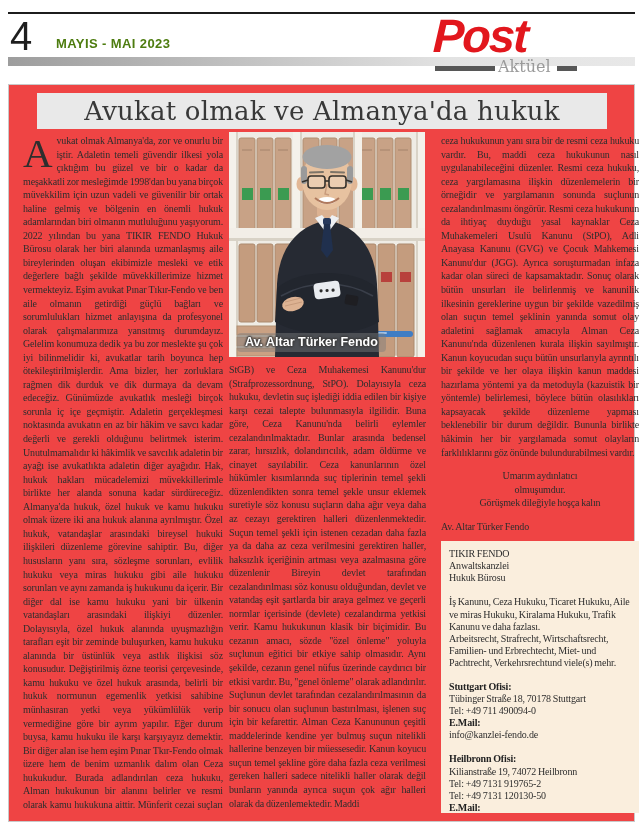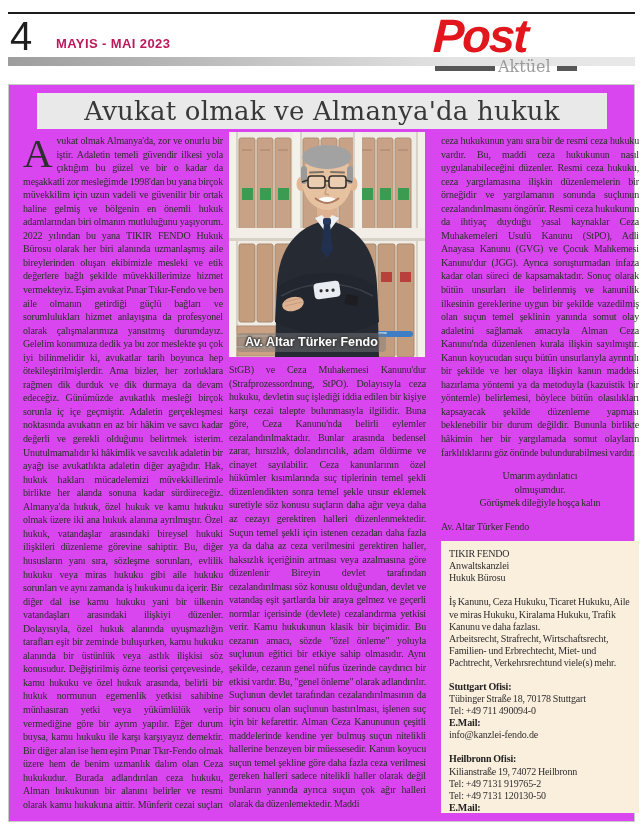--- a/index.html
+++ b/index.html
@@ -4,34 +4,34 @@
 <style>
   html,body{margin:0;padding:0;background:#ffffff;}
   .page{position:relative;width:643px;height:827px;background:#ffffff;overflow:hidden;
         font-family:"Liberation Serif",serif;color:#2f2f2f;}
 
   
   .top-rule{position:absolute;left:8px;top:12px;width:627px;height:2px;background:#1c1c1c;}
   .page-number{position:absolute;left:10px;top:16px;font-family:"Liberation Sans",sans-serif;
                font-size:40px;font-weight:400;color:#1e1e1e;line-height:1;}
   .issue-date{position:absolute;left:56px;top:36px;font-family:"Liberation Sans",sans-serif;
-              font-size:13px;font-weight:700;letter-spacing:.4px;color:#be185d;}
+              font-size:13px;font-weight:700;letter-spacing:.4px;color:#4d7c0f;}
   .header-bar{position:absolute;left:8px;top:57px;width:627px;height:9px;
               background:linear-gradient(to right,#9d9d9d,#e2e2e2 70%,#e8e8e8);}
   .logo{position:absolute;left:433px;top:14px;width:150px;height:62px;z-index:3;}
   .logo-post{font-family:"Liberation Sans",sans-serif;font-weight:700;font-style:italic;
              font-size:47px;line-height:44px;color:#e2171d;letter-spacing:-2px;transform:skewX(-2deg);}
   .logo-sub-row{position:absolute;left:2px;top:46px;width:142px;height:14px;}
   .logo-bar-l{position:absolute;left:0;top:6px;width:60px;height:5px;background:#575757;}
   .logo-bar-r{position:absolute;right:0;top:6px;width:20px;height:5px;background:#575757;}
   .logo-aktuel{position:absolute;left:63px;top:-3px;font-size:16px;
                color:#9a9a9a;font-family:"DejaVu Serif",serif;}
 
   
-  .frame{position:absolute;left:8px;top:84px;width:625px;height:736px;border:1px solid #c9c9c9;background:#d946ef;}
+  .frame{position:absolute;left:8px;top:84px;width:625px;height:736px;border:1px solid #c9c9c9;background:#ef4444;}
   .title-bar{position:absolute;left:28px;top:8px;width:570px;height:36px;background:#e9e9e9;
              display:flex;align-items:center;justify-content:center;}
   .title-bar h1{margin:0;font-family:"DejaVu Serif",serif;font-weight:500;font-size:26px;
                 color:#383838;letter-spacing:.2px;white-space:nowrap;}
 
   
   .bodytext{font-size:10px;line-height:13.55px;text-align:justify;letter-spacing:-.15px;
             word-spacing:-.5px;color:#2e2e2e;}
   .col1{position:absolute;left:14px;top:49px;width:200px;height:678px;overflow:hidden;}
   .dropcap{float:left;font-size:41px;line-height:34px;padding:2px 4px 0 0;color:#2e2e2e;

